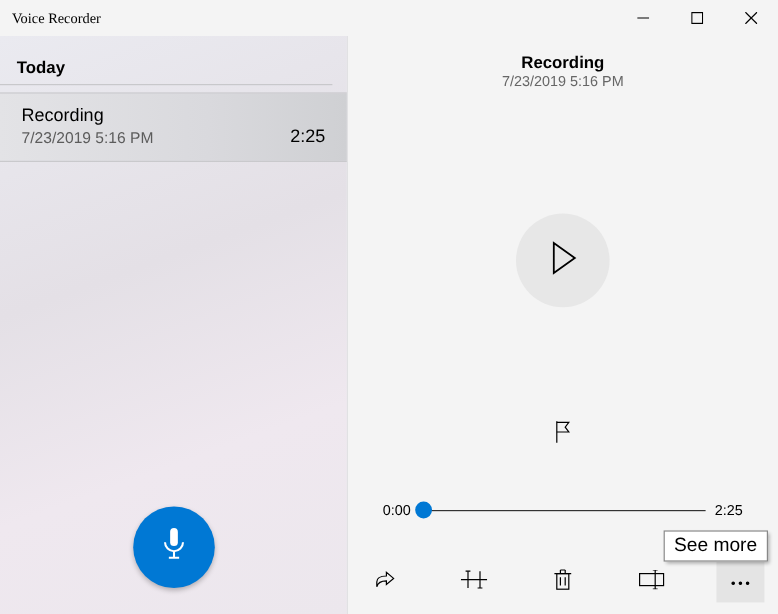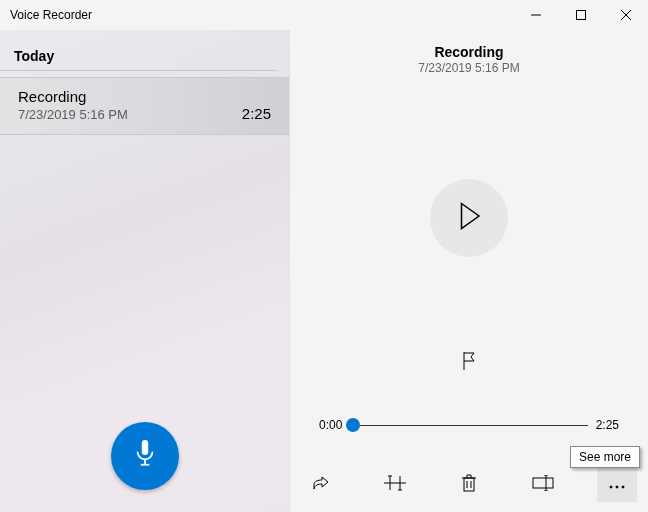--- a/index.html
+++ b/index.html
@@ -1,20 +1,20 @@
 <!DOCTYPE html>
 <html><head>
 <meta charset="utf-8">
 <style>
   * { box-sizing: border-box; margin: 0; padding: 0; font-family: "Segoe UI", Tahoma, sans-serif; }
   html, body { width: 648px; height: 512px; overflow: hidden; }
   body { display: flex; flex-direction: column; background: #f4f4f4; }
 
   .titlebar { height: 30px; display: flex; align-items: center; padding-left: 10px; font-size: 12px; color: #000; }
-  .titlebar .title { flex: 0 0 auto; }
+  .titlebar .title { flex: 0 0 auto; font-family: Liberation Serif, serif; }
   .titlebar .spacer { flex: 1; }
   .winbtn { width: 45px; height: 30px; display:flex; align-items:center; justify-content:center; }
   .winbtn svg { width: 10px; height: 10px; stroke:#000; fill:none; stroke-width:1; }
 
   .content { flex:1; display:flex; min-height:0; }
 
   
   .sidebar { width: 290px; position: relative; background: linear-gradient(160deg,#eaeaf0 0%,#e4e0e6 40%,#efe8ef 70%,#ece7ed 100%); border-right:1px solid #e1e1e3; display:flex; flex-direction:column; }
   .sidebar .section-header { font-weight:600; font-size:14px; color:#000; padding:18px 14px 6px 14px; border-bottom:1px solid #c8c8cb; margin:0 12px 6px 0; }
   .rec-item { background: linear-gradient(90deg,#e3e3e6 0%,#d9d9dd 60%,#cfd0d3 100%); border-top:1px solid #c9c9cc; border-bottom:1px solid #c9c9cc; padding:10px 18px 12px 18px; display:flex; justify-content:space-between; align-items:flex-end; }
@@ -42,21 +42,21 @@
   .scrubber-row { width: 300px; margin-bottom: 28px; position: relative; margin-top: 20px;}
   .scrubber-row .labels { display:flex; justify-content:space-between; font-size:12px; color:#000; align-items:center; }
   .track-wrap { flex:1; margin:0 8px; display:flex; align-items:center; }
   .track { flex:1; height:1px; background:#333; position:relative; }
   .thumb { position:absolute; left:0; top:50%; transform:translate(-4px,-50%); width:14px; height:14px; border-radius:50%; background:#0078d4; }
 
   .bottom-bar { width:100%; display:flex; justify-content:center; gap:34px; padding:8px 0 10px; border-top:0; }
   .action { width:40px; height:34px; display:flex; align-items:center; justify-content:center; }
   .action svg { stroke:#000; fill:none; stroke-width:1; }
   .more-btn { background:#e4e4e4; }
-  .tooltip { position:absolute; right:8px; bottom:44px; background:#fff; border:1px solid #888; padding:3px 8px; font-size:12px; box-shadow:2px 2px 3px rgba(0,0,0,0.3); }
+  .tooltip { position:absolute; right:8px; bottom:44px; background:#fff; border:1px solid #888; padding:3px 8px; font-size:16px; box-shadow:2px 2px 3px rgba(0,0,0,0.3); }
 </style>
 </head>
 <body>
 
 <div class="titlebar">
   <span class="title">Voice Recorder</span>
   <span class="spacer"></span>
   <div class="winbtn">
     <svg viewBox="0 0 10 10">
         <line x1="0" y1="5" x2="10" y2="5"></line>

